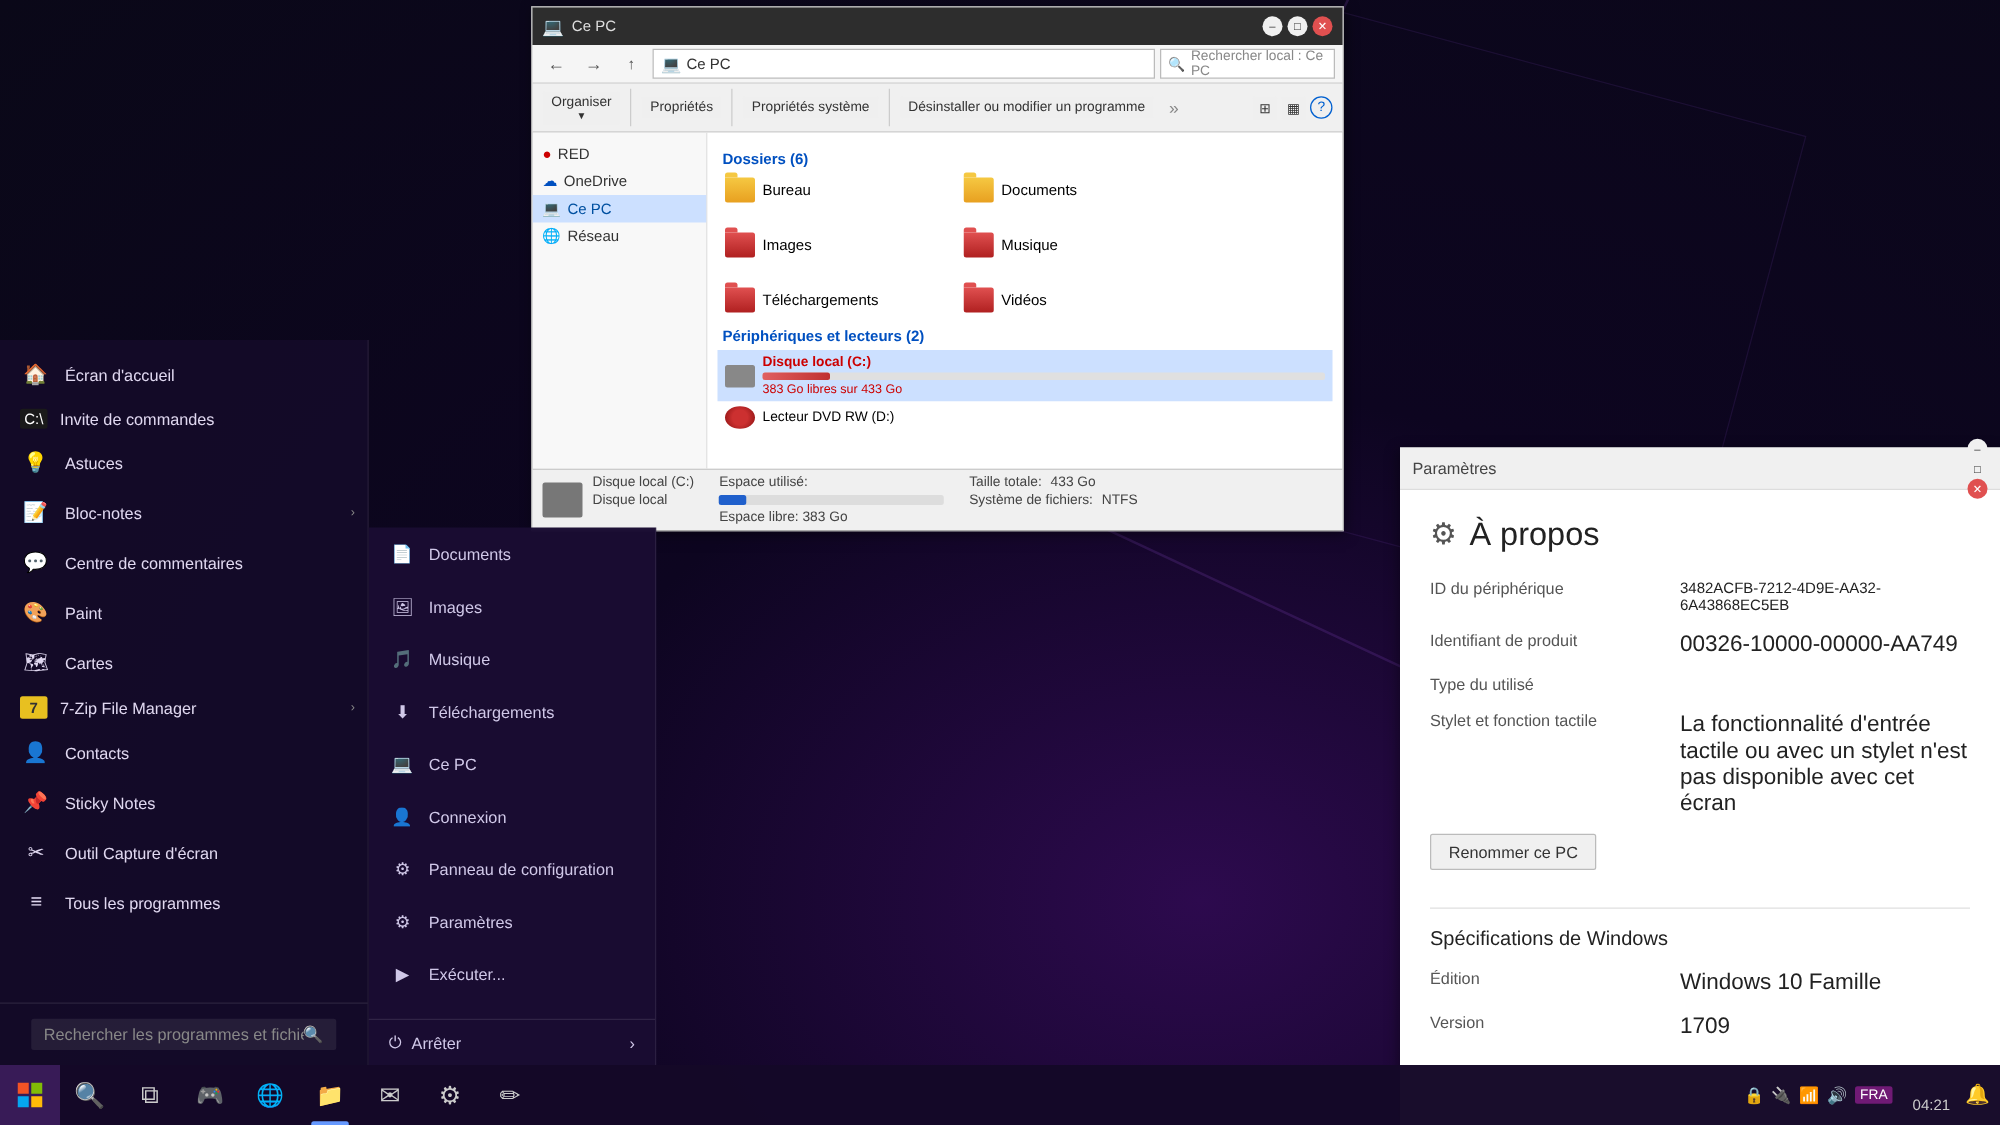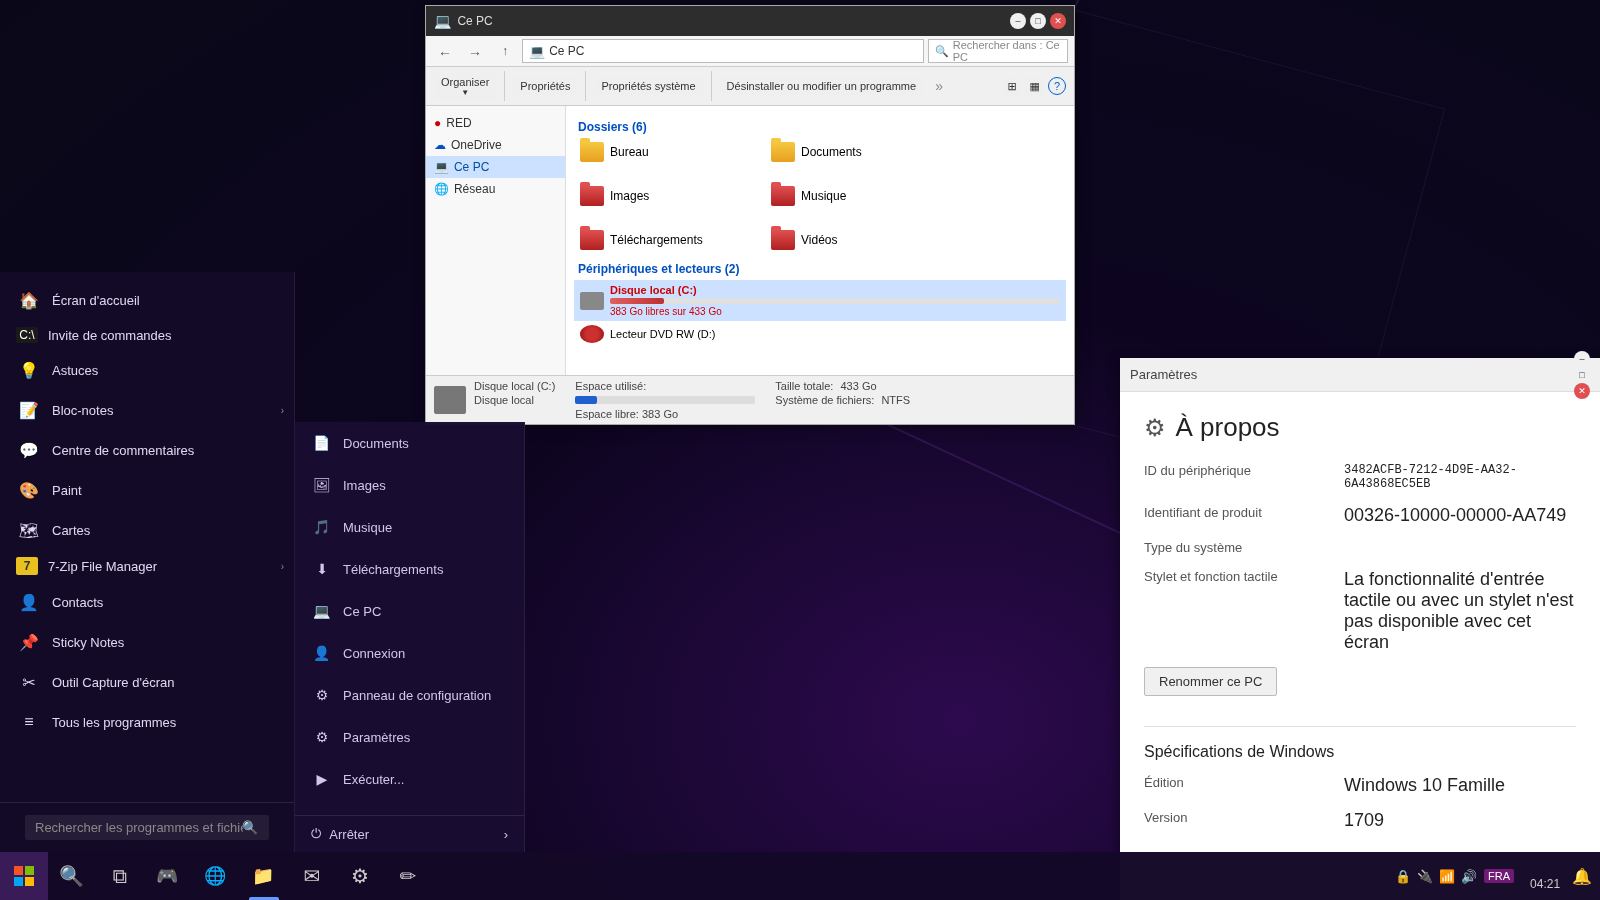--- a/index.html
+++ b/index.html
@@ -462,21 +462,21 @@
       font-size: 13px;
       color: #555;
       flex-shrink: 0;
     }
     .settings-value {
       font-size: 18px;
       color: #222;
       flex: 1;
     }
     .settings-value.mono {
-      font-family: Liberation Mono, monospace;
+      font-family: Liberation Sans, sans-serif;
       font-size: 12px;
     }
     .rename-btn {
       display: inline-block;
       padding: 6px 14px;
       border: 1px solid #bbb;
       background: #f0f0f0;
       color: #333;
       font-size: 13px;
       cursor: pointer;
@@ -694,21 +694,21 @@
   <div class="fe-toolbar">
     <button class="fe-nav-btn">←</button>
     <button class="fe-nav-btn">→</button>
     <button class="fe-nav-btn" style="font-size:12px;">↑</button>
     <div class="fe-breadcrumb">
       <span style="font-size:13px;margin-right:4px;">💻</span>
       <span>Ce PC</span>
     </div>
     <div class="fe-search">
       <span style="margin-right:4px;font-size:11px;">🔍</span>
-      <span style="font-size:11px;color:#888;">Rechercher dans : Ce PC</span>
+      <span style="font-size:11px;color:#888;">Rechercher local : Ce PC</span>
     </div>
   </div>
 
   <div class="fe-ribbon">
     <button class="ribbon-btn">
       <span>Organiser</span>
       <span style="font-size:8px;">▼</span>
     </button>
     <div class="ribbon-sep"></div>
     <button class="ribbon-btn">
@@ -851,21 +851,21 @@
 
     <div class="settings-row">
       <span class="settings-label">ID du périphérique</span>
       <span class="settings-value mono">3482ACFB-7212-4D9E-AA32-6A43868EC5EB</span>
     </div>
     <div class="settings-row">
       <span class="settings-label">Identifiant de produit</span>
       <span class="settings-value">00326-10000-00000-AA749</span>
     </div>
     <div class="settings-row">
-      <span class="settings-label">Type du système</span>
+      <span class="settings-label">Type du utilisé</span>
     </div>
     <div class="settings-row">
       <span class="settings-label">Stylet et fonction tactile</span>
       <span class="settings-value">La fonctionnalité d'entrée tactile ou avec un stylet n'est pas disponible avec cet écran</span>
     </div>
 
     <button class="rename-btn">Renommer ce PC</button>
 
     <hr class="section-divider">
 

